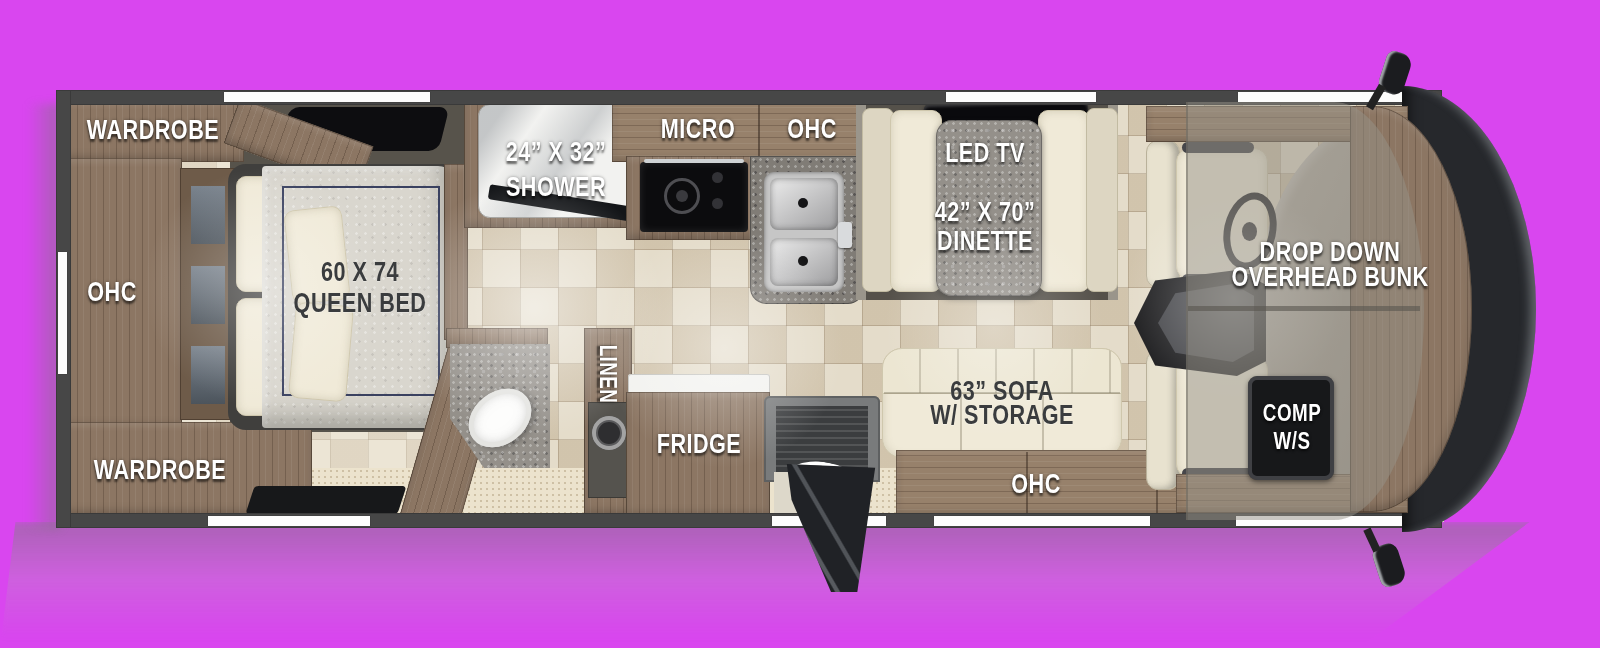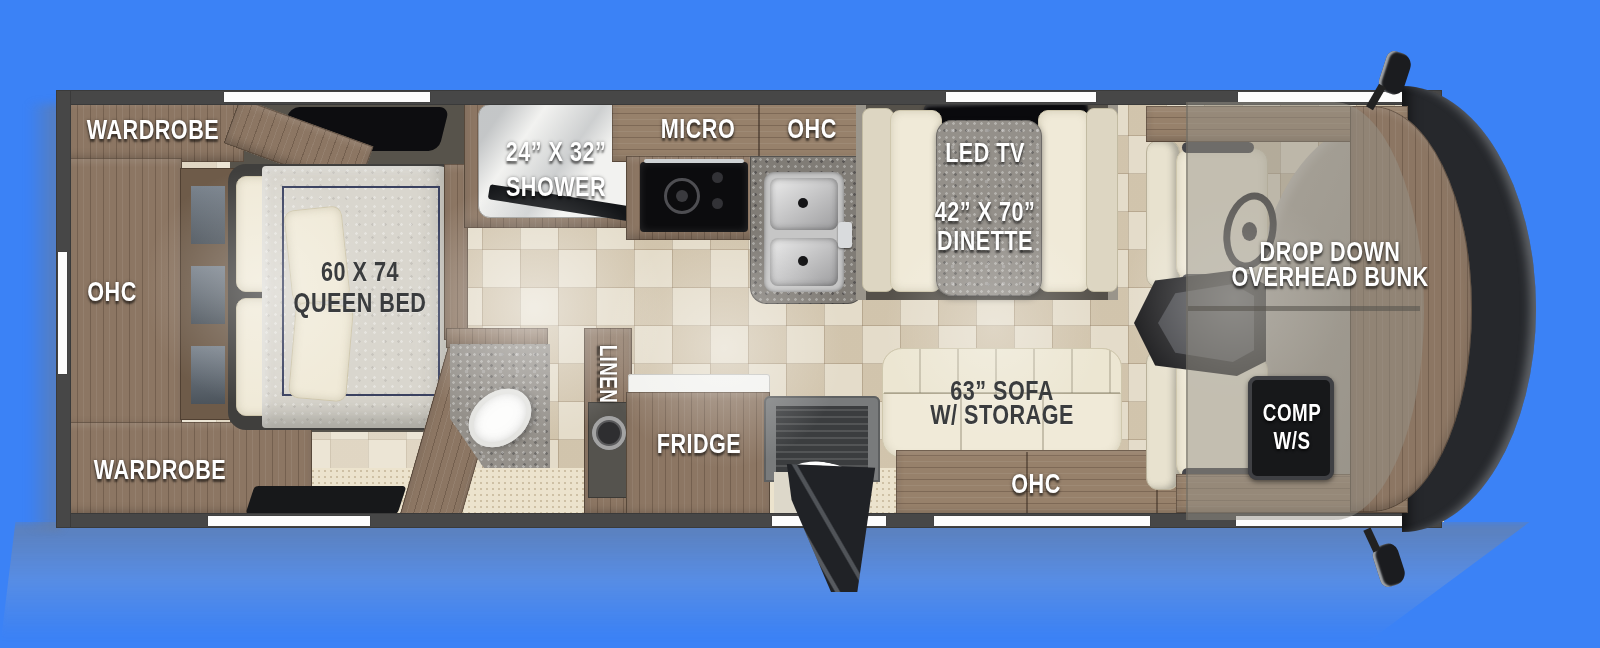--- a/index.html
+++ b/index.html
@@ -1,16 +1,16 @@
 <!DOCTYPE html>
 <html><head>
 <meta charset="utf-8">
 <style>
   html,body{margin:0;padding:0;background:#fff;}
-  .scene{position:relative;width:1600px;height:648px;background:#3b82f6;overflow:hidden;
+  .scene{position:relative;width:1600px;height:648px;background:#d946ef;overflow:hidden;
          font-family:"Liberation Sans",sans-serif;}
   .scene div{position:absolute;box-sizing:border-box;}
 
   
   .wood{background-color:#8c7663;
     background-image:repeating-linear-gradient(90deg,rgba(72,55,42,.35) 0 1px,transparent 1px 6px,rgba(255,255,255,.07) 6px 7px,transparent 7px 13px);
     box-shadow:inset 0 0 0 1px rgba(70,54,42,.55),inset 0 -5px 9px rgba(0,0,0,.22),inset 0 4px 7px rgba(255,255,255,.12);}
   .wood-h{background-color:#97816b;
     background-image:repeating-linear-gradient(0deg,rgba(72,55,42,.32) 0 1px,transparent 1px 6px,rgba(255,255,255,.07) 6px 7px,transparent 7px 12px);
     box-shadow:inset 0 0 0 1px rgba(70,54,42,.5),inset 0 -4px 8px rgba(0,0,0,.2),inset 0 3px 6px rgba(255,255,255,.14);}

